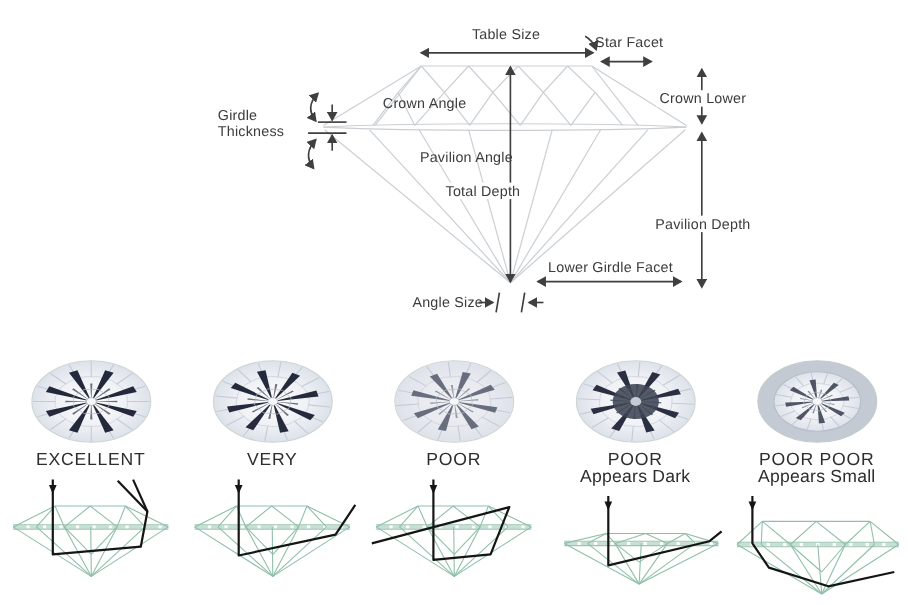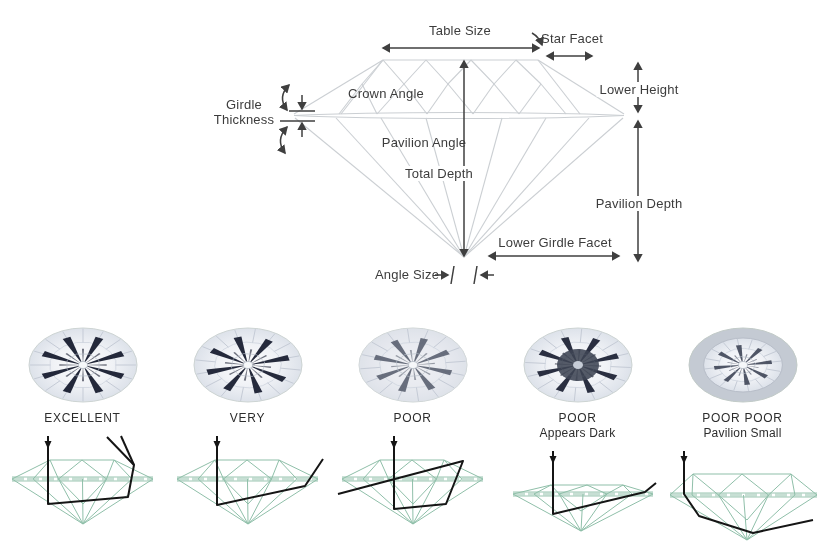--- a/index.html
+++ b/index.html
@@ -4,26 +4,26 @@
 <style>
   html,body{margin:0;padding:0;background:#fff;}
   #stage{position:relative;width:825px;height:550px;background:#fff;overflow:hidden;
          font-family:"Liberation Sans",sans-serif;}
   
   .anatomy{position:absolute;left:0;top:0;width:708px;height:300px;margin-left:36px;}
   .anatomy svg{position:absolute;left:0;top:0;}
   .anno{position:absolute;transform:translateX(-50%);font-size:13px;font-weight:500;
         color:#3c3c3c;white-space:nowrap;letter-spacing:.2px;line-height:15px;}
   .anno.bg{background:#fff;padding:0 3px;}
-  .anno.block{transform:none;text-align:center;}
+  .anno.block{transform:none;text-align:left;}
   
   .grades{position:absolute;left:0;top:300px;width:825px;display:flex;}
   .col{width:165px;display:flex;flex-direction:column;align-items:center;}
   .gem{margin-top:26px;width:112px;height:78px;}
-  .lbl{margin-top:7px;text-align:center;font-size:12px;color:#2d2d2d;
+  .lbl{margin-top:7px;text-align:center;font-size:16px;color:#2d2d2d;
        letter-spacing:.7px;line-height:15px;font-weight:500;}
   .sub{letter-spacing:.2px;font-weight:400;}
   .profile{margin-top:4px;width:165px;height:108px;}
 </style>
 </head>
 <body>
 
 <div id="stage">
 
   <div class="anatomy">
@@ -84,21 +84,21 @@
         <line x1="266" y1="95" x2="266" y2="109" marker-end="url(#ah)"></line>
         <line x1="253" y1="111" x2="279" y2="111"></line>
         <line x1="266" y1="137" x2="266" y2="123" marker-end="url(#ah)"></line>
         <line x1="244" y1="121" x2="279" y2="121"></line>
       </g>
     </svg>
 
     <div class="anno" style="left:424px;top:23px">Table Size</div>
     <div class="anno" style="left:536px;top:31px">Star Facet</div>
     <div class="anno" style="left:350px;top:86px">Crown Angle</div>
-    <div class="anno bg" style="left:603px;top:82px">Lower Height</div>
+    <div class="anno bg" style="left:603px;top:82px">Crown Lower</div>
     <div class="anno block" style="left:162px;top:97px;width:92px">
       <div>Girdle</div>
       <div>Thickness</div>
     </div>
     <div class="anno" style="left:388px;top:135px">Pavilion Angle</div>
     <div class="anno bg" style="left:403px;top:166px">Total Depth</div>
     <div class="anno bg" style="left:603px;top:196px">Pavilion Depth</div>
     <div class="anno" style="left:519px;top:235px">Lower Girdle Facet</div>
     <div class="anno" style="left:371px;top:267px">Angle Size</div>
   </div>
@@ -458,21 +458,21 @@
           <path d="M56,39 L42.6,45.1 L41.9,44.2 Z" fill="#474d5e" opacity="0.6174999999999999"></path>
           <path d="M56,39 L40.3,36.8 L40.6,35.9 Z" fill="#474d5e" opacity="0.6174999999999999"></path>
           <path d="M56,39 L47.1,29.8 L48.3,29.3 Z" fill="#474d5e" opacity="0.6174999999999999"></path>
           <path d="M56,39 L59.2,28.2 L60.6,28.5 Z" fill="#474d5e" opacity="0.6174999999999999"></path>
           <path d="M56,39 L69.4,32.9 L70.1,33.8 Z" fill="#474d5e" opacity="0.6174999999999999"></path>
           <polygon points="66.1,44.1 57.9,47.5 48.5,45.9 43.5,40.3 45.9,33.9 54.1,30.5 63.5,32.1 68.5,37.7 " fill="none" stroke="#b7bec9" stroke-width="0.8" opacity="0.8"></polygon>
           <ellipse cx="56" cy="39" rx="4.5" ry="3.5" fill="#f6f8fa" stroke="#b3bac4" stroke-width="0.8"></ellipse>
         </svg>
       <div class="lbl">
         <div>POOR POOR</div>
-        <div class="sub">Pavilion Small</div>
+        <div class="sub">Appears Small</div>
       </div>
       <svg class="profile" viewBox="0 0 165 108">
           <line x1="10" y1="50" x2="33" y2="29" stroke="#8fbfa9" stroke-width="1" stroke-opacity="1"></line>
           <line x1="33" y1="29" x2="131" y2="29" stroke="#8fbfa9" stroke-width="1" stroke-opacity="1"></line>
           <line x1="131" y1="29" x2="157" y2="50" stroke="#8fbfa9" stroke-width="1" stroke-opacity="1"></line>
           <line x1="10" y1="50" x2="87" y2="95" stroke="#8fbfa9" stroke-width="1" stroke-opacity="1"></line>
           <line x1="157" y1="50" x2="87" y2="95" stroke="#8fbfa9" stroke-width="1" stroke-opacity="1"></line>
           <line x1="10" y1="48" x2="157" y2="48" stroke="#8fbfa9" stroke-width="1" stroke-opacity="0.9"></line>
           <line x1="10" y1="52" x2="157" y2="52" stroke="#8fbfa9" stroke-width="1" stroke-opacity="0.9"></line>
           <line x1="10" y1="50" x2="157" y2="50" stroke="#8fbfa9" stroke-width="3" stroke-opacity="0.5" stroke-dasharray="12 3"></line>

